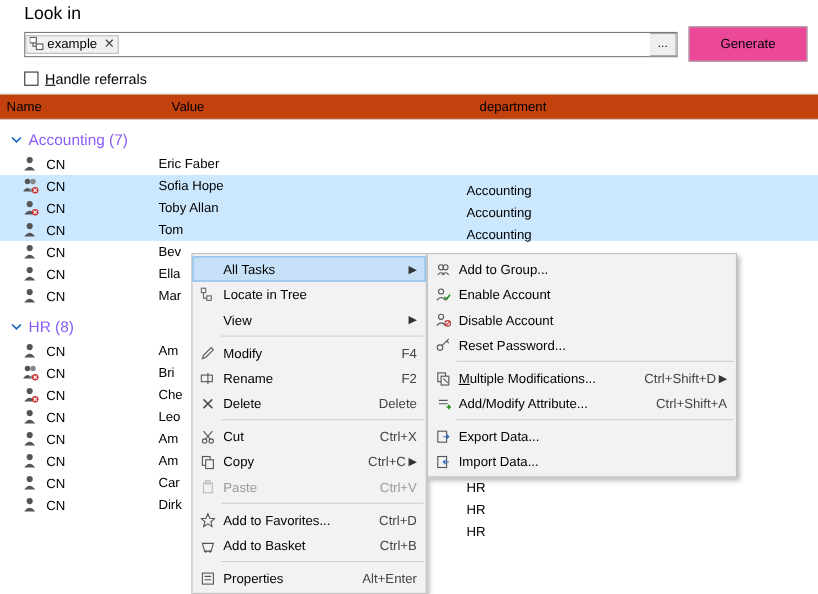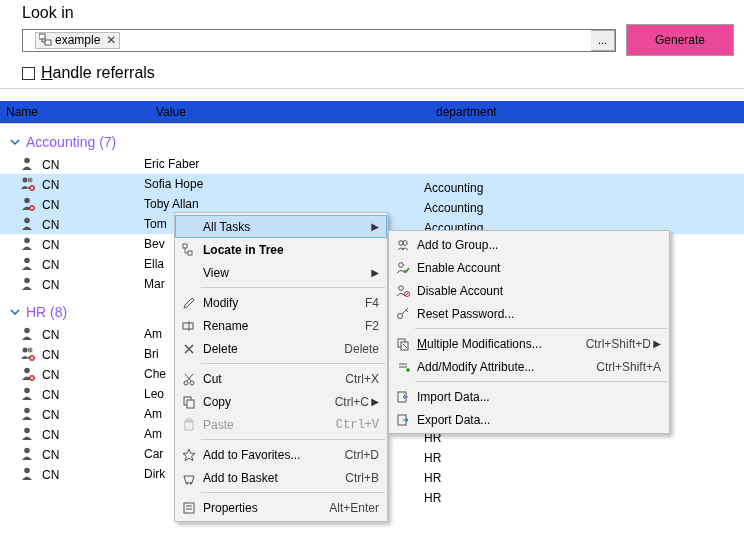--- a/index.html
+++ b/index.html
@@ -27,21 +27,21 @@
     flex: 1;
     border: 1px solid #7a7a7a;
     height: 23px;
     background: #fff;
   }
   .chip {
     display: flex;
     align-items: center;
     border: 1px solid #bbb;
     background: #f1f1f1;
-    margin: 12px;
+    margin: 0;
     padding: 0 3px;
     height: 17px;
   }
   .chip-icon { width: 14px; height: 14px; margin-right: 2px; }
   .chip-close { margin-left: 6px; cursor: pointer; color:#444; }
   .browse-btn {
     width: 24px;
     height: 21px;
     border: 1px solid #aaa;
     border-left: none;
@@ -55,31 +55,30 @@
     height: 32px;
     border: 1px solid #a0a0a0;
     background: #ec4899;
     font-size: 12px;
     cursor: pointer;
   }
   .handle-row { margin-top: 8px; display:flex; align-items:center; gap:6px; }
   .checkbox {
     width:13px; height:13px; border:1px solid #333; background:#fff;
   }
-  .handle-label { font-size:16px; }
+  .handle-label { font-size:13px; }
   .underline { text-decoration: underline; }
 
   .columns {
     display: flex;
     border-bottom: 1px solid #d6d6d6;
     padding: 4px 0 4px 6px;
     font-size: 12px;
     color: #000;
-    background:#1d4ed8;
-    margin-top:12px;
+    background:#c2410c;
   }
   .col-name { width: 150px; }
   .col-value { width: 280px; }
   .col-dept { flex: 1; }
 
   .group-header {
     display:flex;
     align-items:center;
     color: #8b5cf6;
     font-size: 14px;
@@ -114,26 +113,26 @@
     display:flex;
     align-items:center;
     height: 23px;
     padding: 0 8px 0 4px;
   }
   .menu-item.hovered { background:#c5e0f7; border:1px solid #7db7e8; height:23px; padding:0 7px 0 3px; }
   .menu-item.disabled { color:#9a9a9a; }
   .menu-icon { width:20px; display:flex; align-items:center; justify-content:center; }
   .menu-label { flex:1; padding-left:4px; }
   .menu-shortcut { color:#444; padding-left:20px; }
-  .menu-item.disabled .menu-shortcut { color:#9a9a9a;font-family:Liberation Mono, monospace; }
+  .menu-item.disabled .menu-shortcut { color:#9a9a9a; }
   .menu-arrow { width:10px; text-align:right; color:#333; font-size:10px; }
   .menu-sep { height:1px; background:#cfcfcf; margin:3px 2px 3px 26px; }
-  .bold { font-weight:700; }
-
-  #menu1 { left:174px; top:212px; width:214px; }
+  .bold { font-weight:400; }
+
+  #menu1 { left:174px; top:230px; width:214px; }
   #menu2 { left:388px; top:230px; width:282px; }
 
   svg { display:block; }
 </style>
 </head>
 <body>
 
 <div class="top-section">
   <div class="look-in-label">Look in</div>
   <div class="row">
@@ -574,27 +573,27 @@
         </svg>
       </span>
     <span class="menu-label">Add/Modify Attribute...</span>
     <span class="menu-shortcut">Ctrl+Shift+A</span>
   </div>
   <div class="menu-sep"></div>
   <div class="menu-item">
     <span class="menu-icon">
         <svg width="14" height="14" viewBox="0 0 14 14">
           <rect x="2" y="2" width="8" height="10" fill="none" stroke="#555"></rect>
+          <path d="M7 7 H12 M10 5 L12 7 L10 9" fill="none" stroke="#2a6abf"></path>
+        </svg>
+      </span>
+    <span class="menu-label">Export Data...</span>
+  </div>
+  <div class="menu-item">
+    <span class="menu-icon">
+        <svg width="14" height="14" viewBox="0 0 14 14">
+          <rect x="2" y="2" width="8" height="10" fill="none" stroke="#555"></rect>
           <path d="M12 7 H7 M9 5 L7 7 L9 9" fill="none" stroke="#2a6abf"></path>
         </svg>
       </span>
     <span class="menu-label">Import Data...</span>
   </div>
-  <div class="menu-item">
-    <span class="menu-icon">
-        <svg width="14" height="14" viewBox="0 0 14 14">
-          <rect x="2" y="2" width="8" height="10" fill="none" stroke="#555"></rect>
-          <path d="M7 7 H12 M10 5 L12 7 L10 9" fill="none" stroke="#2a6abf"></path>
-        </svg>
-      </span>
-    <span class="menu-label">Export Data...</span>
-  </div>
 </div>
 
 </body></html>

